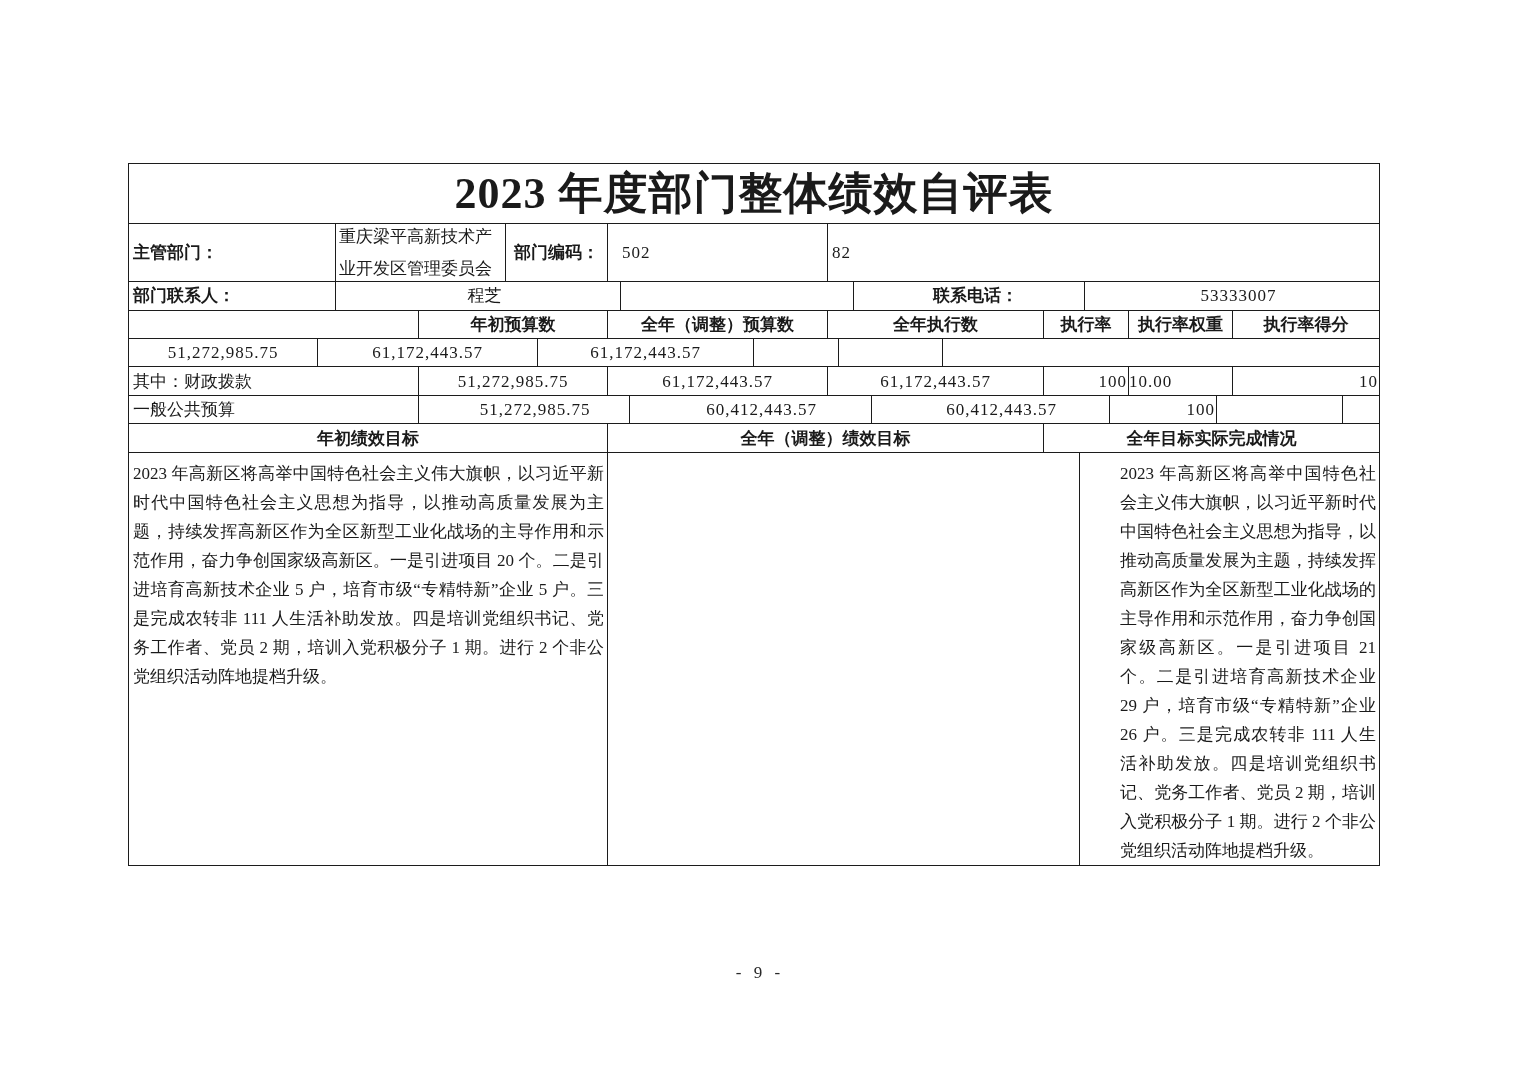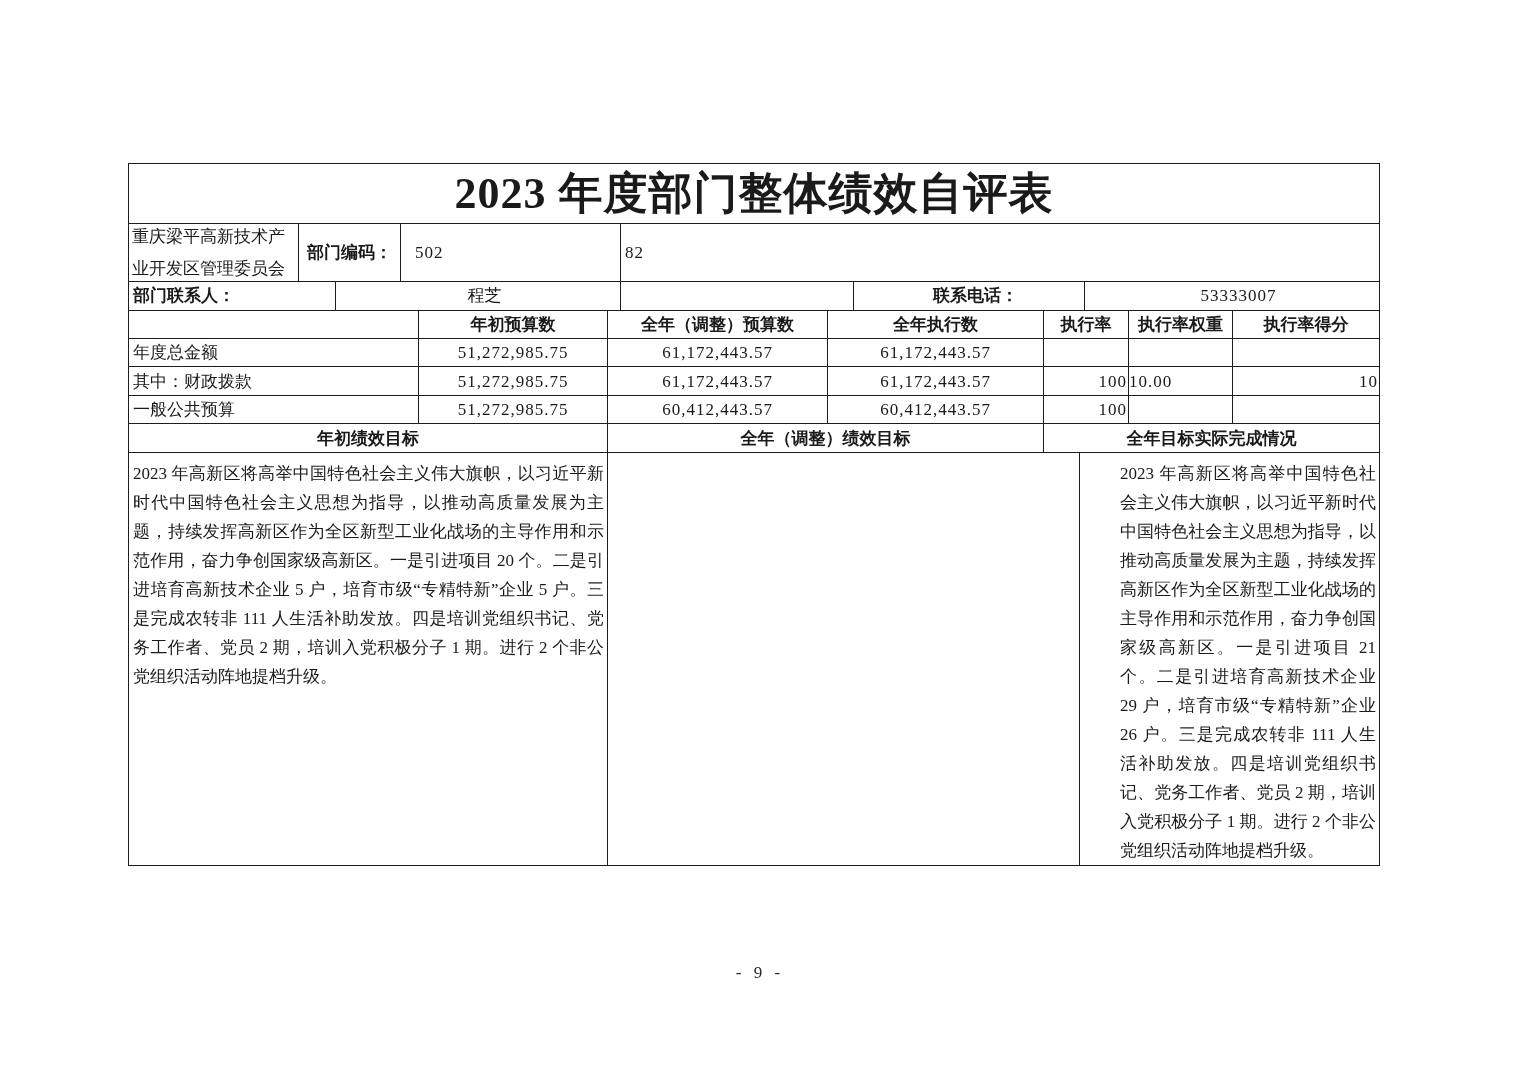--- a/index.html
+++ b/index.html
@@ -18,21 +18,21 @@
   .cell:last-child { border-right:none; flex:1; }
 
   .title-row { height:85px; align-items:center; justify-content:center; }
   .doc-title { font-size:44px; font-weight:bold; letter-spacing:1px; white-space:nowrap; }
 
   .r-info1 { height:58px; }
   .r-info2 { height:42px;gap:13px; }
   .r-bhead { height:40px; }
   .r-b1 { height:42px; }
   .r-b2 { height:42px; }
-  .r-b3 { height:41px; }
+  .r-b3 { height:41px;gap:22px; }
   .r-shead { height:42px; }
   .r-body { flex:1; }
 
   .lbl { font-weight:bold; }
   .pad-l { padding-left:4px; }
   .ctr { justify-content:center; text-align:left; }
   .rgt { justify-content:flex-end; text-align:right; padding-right:1px; }
   .num { letter-spacing:1px; white-space:nowrap; }
 
   .w207{width:207px;} .w170{width:170px;} .w102{width:102px;} .w220{width:220px;}
@@ -56,20 +56,21 @@
 </head>
 <body>
 
 <div class="doc-table">
 
   <div class="row title-row">
     <div class="doc-title">2023 年度部门整体绩效自评表</div>
   </div>
 
   <div class="row r-info1">
+    <div class="cell w207 lbl pad-l">主管部门：</div>
     <div class="cell w170 wrap2">重庆梁平高新技术产业开发区管理委员会</div>
     <div class="cell w102 lbl ctr">部门编码：</div>
     <div class="cell w220 num" style="padding-left:14px;">502</div>
     <div class="cell num pad-l">82</div>
   </div>
 
   <div class="row r-info2">
     <div class="cell w207 lbl pad-l">部门联系人：</div>
     <div class="cell w272 ctr">程芝</div>
     <div class="cell w220"></div>
@@ -81,21 +82,20 @@
     <div class="cell w290"></div>
     <div class="cell w189 lbl ctr">年初预算数</div>
     <div class="cell w220 lbl ctr">全年（调整）预算数</div>
     <div class="cell w216 lbl ctr">全年执行数</div>
     <div class="cell w85 lbl ctr">执行率</div>
     <div class="cell w104 lbl ctr">执行率权重</div>
     <div class="cell lbl ctr">执行率得分</div>
   </div>
 
   <div class="row r-b1">
-    <div class="cell w290 pad-l">年度总金额</div>
     <div class="cell w189 ctr num">51,272,985.75</div>
     <div class="cell w220 ctr num">61,172,443.57</div>
     <div class="cell w216 ctr num">61,172,443.57</div>
     <div class="cell w85 rgt num"></div>
     <div class="cell w104 num"></div>
     <div class="cell rgt num"></div>
   </div>
 
   <div class="row r-b2">
     <div class="cell w290 pad-l">其中：财政拨款</div>

